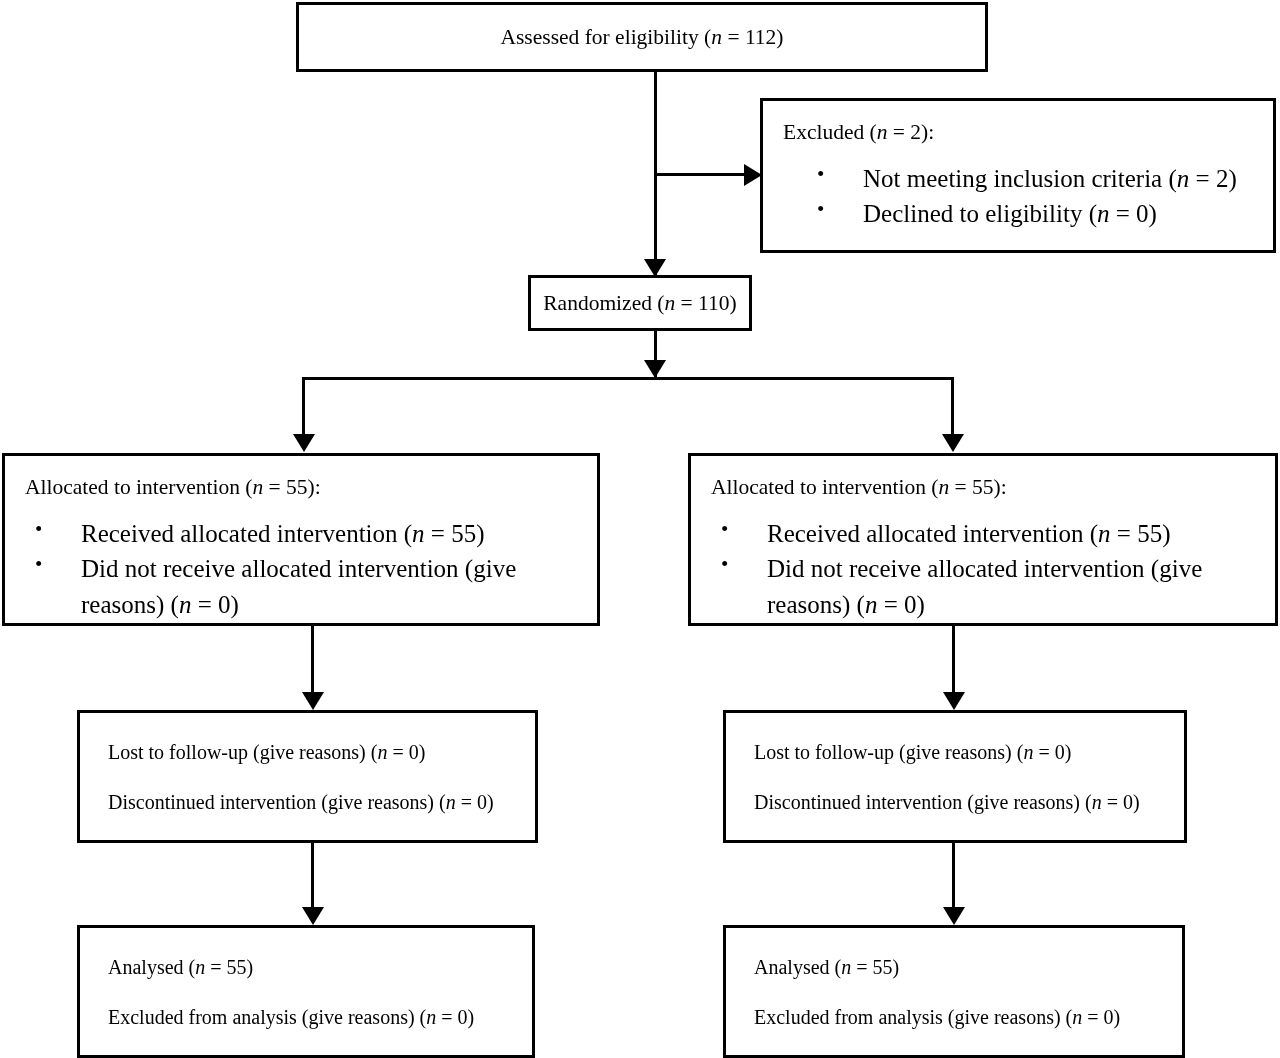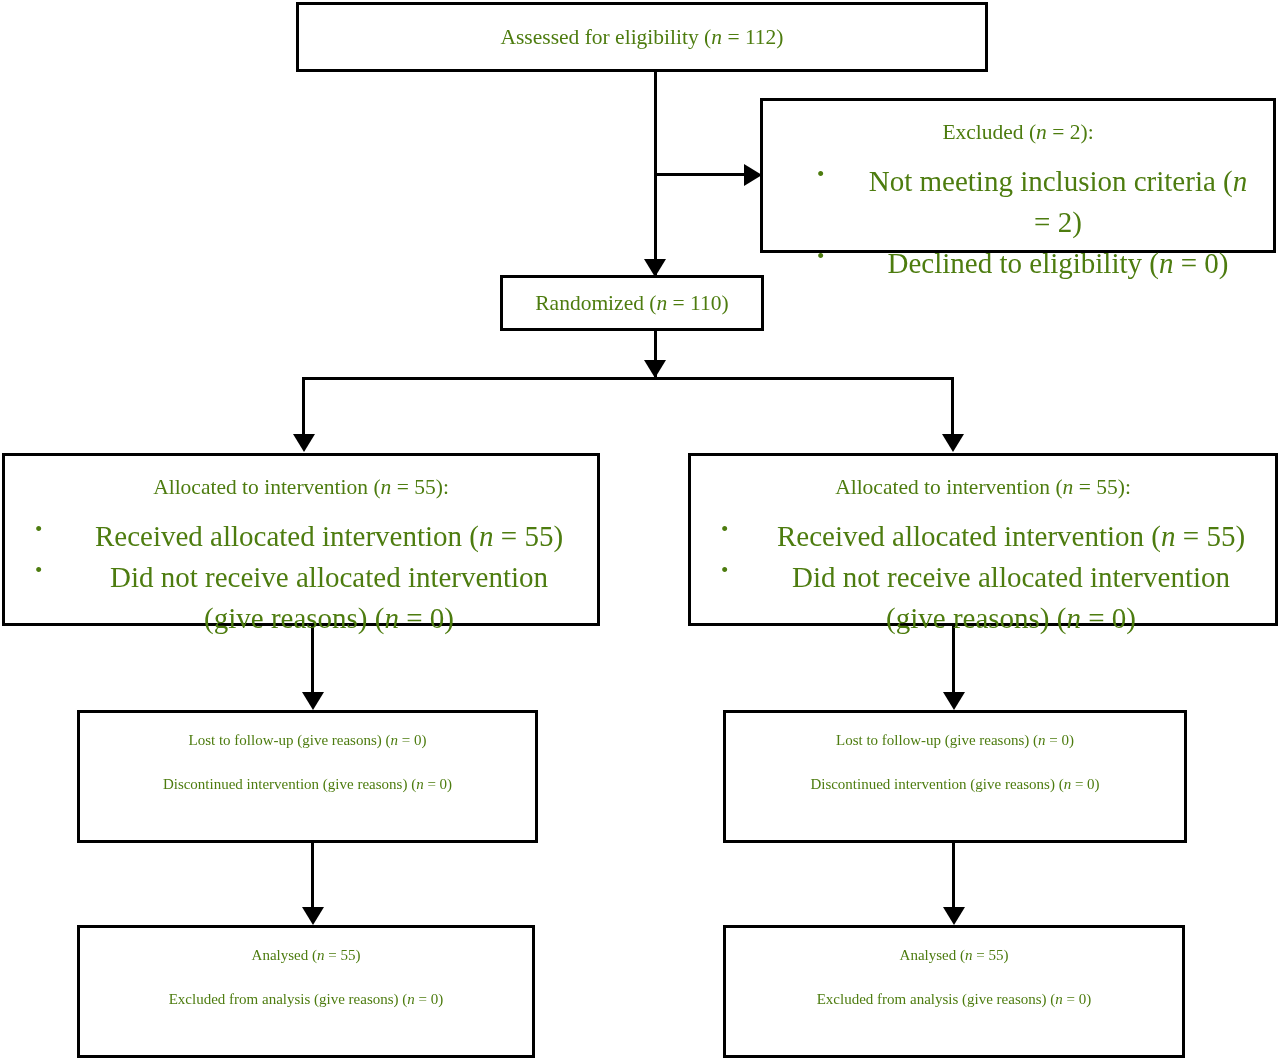--- a/index.html
+++ b/index.html
@@ -7,21 +7,21 @@
     margin: 0;
     padding: 0;
     background: #ffffff;
   }
   #diagram-root {
     position: relative;
     width: 1280px;
     height: 1058px;
     background: #ffffff;
     font-family: "Liberation Serif", "DejaVu Serif", serif;
-    color: #4d7c0f;
+    color: #000000;
     overflow: hidden;
   }
   .box {
     position: absolute;
     box-sizing: border-box;
     border: 3px solid #000000;
     background: #ffffff;
     z-index: 2;
   }
   .box-text {
@@ -30,48 +30,47 @@
     white-space: pre-wrap;
   }
   .centered-box {
     display: flex;
     align-items: center;
     justify-content: center;
     text-align: center;
   }
   .pad-box {
     padding: 18px 20px 8px 20px;
-    text-align: center;
   }
   .head-line {
     font-size: 21.5px;
     line-height: 1.3;
   }
   ul.bullets {
     margin: 14px 0 0 0;
     padding: 0 0 0 34px;
     list-style: none;
   }
   ul.bullets li {
     position: relative;
-    font-size: 29px;
+    font-size: 25px;
     line-height: 1.42;
     padding-left: 46px;
   }
   ul.bullets li::before {
     content: "\2022";
     position: absolute;
     left: 0;
     top: -1px;
     font-size: 21px;
   }
   .spaced-line {
-    font-size: 15px;
+    font-size: 20px;
     line-height: 1.3;
-    margin: 0;
+    margin: 8px;
   }
   .spaced-line + .spaced-line {
     margin-top: 24px;
   }
   .ital { font-style: italic; }
 
   
   .vline {
     position: absolute;
     background: #000000;
@@ -140,21 +139,21 @@
   </div>
 
   <div class="box pad-box" style="left:760px; top:98px; width:516px; height:155px;">
     <div class="head-line"><span>Excluded (</span><span class="ital">n</span><span> = 2):</span></div>
     <ul class="bullets">
       <li><span>Not meeting inclusion criteria (</span><span class="ital">n</span><span> = 2)</span></li>
       <li><span>Declined to eligibility (</span><span class="ital">n</span><span> = 0)</span></li>
     </ul>
   </div>
 
-  <div class="box centered-box" style="left:500px; top:275px; width:264px; height:56px;">
+  <div class="box centered-box" style="left:528px; top:275px; width:224px; height:56px;">
     <div class="box-text"><span>Randomized (</span><span class="ital">n</span><span> = 110)</span></div>
   </div>
 
   <div class="box pad-box" style="left:2px; top:453px; width:598px; height:173px;">
     <div class="head-line"><span>Allocated to intervention (</span><span class="ital">n</span><span> = 55):</span></div>
     <ul class="bullets" style="padding-left:10px;">
       <li><span>Received allocated intervention (</span><span class="ital">n</span><span> = 55)</span></li>
       <li><span>Did not receive allocated intervention (give reasons) (</span><span class="ital">n</span><span> = 0)</span></li>
     </ul>
   </div>

